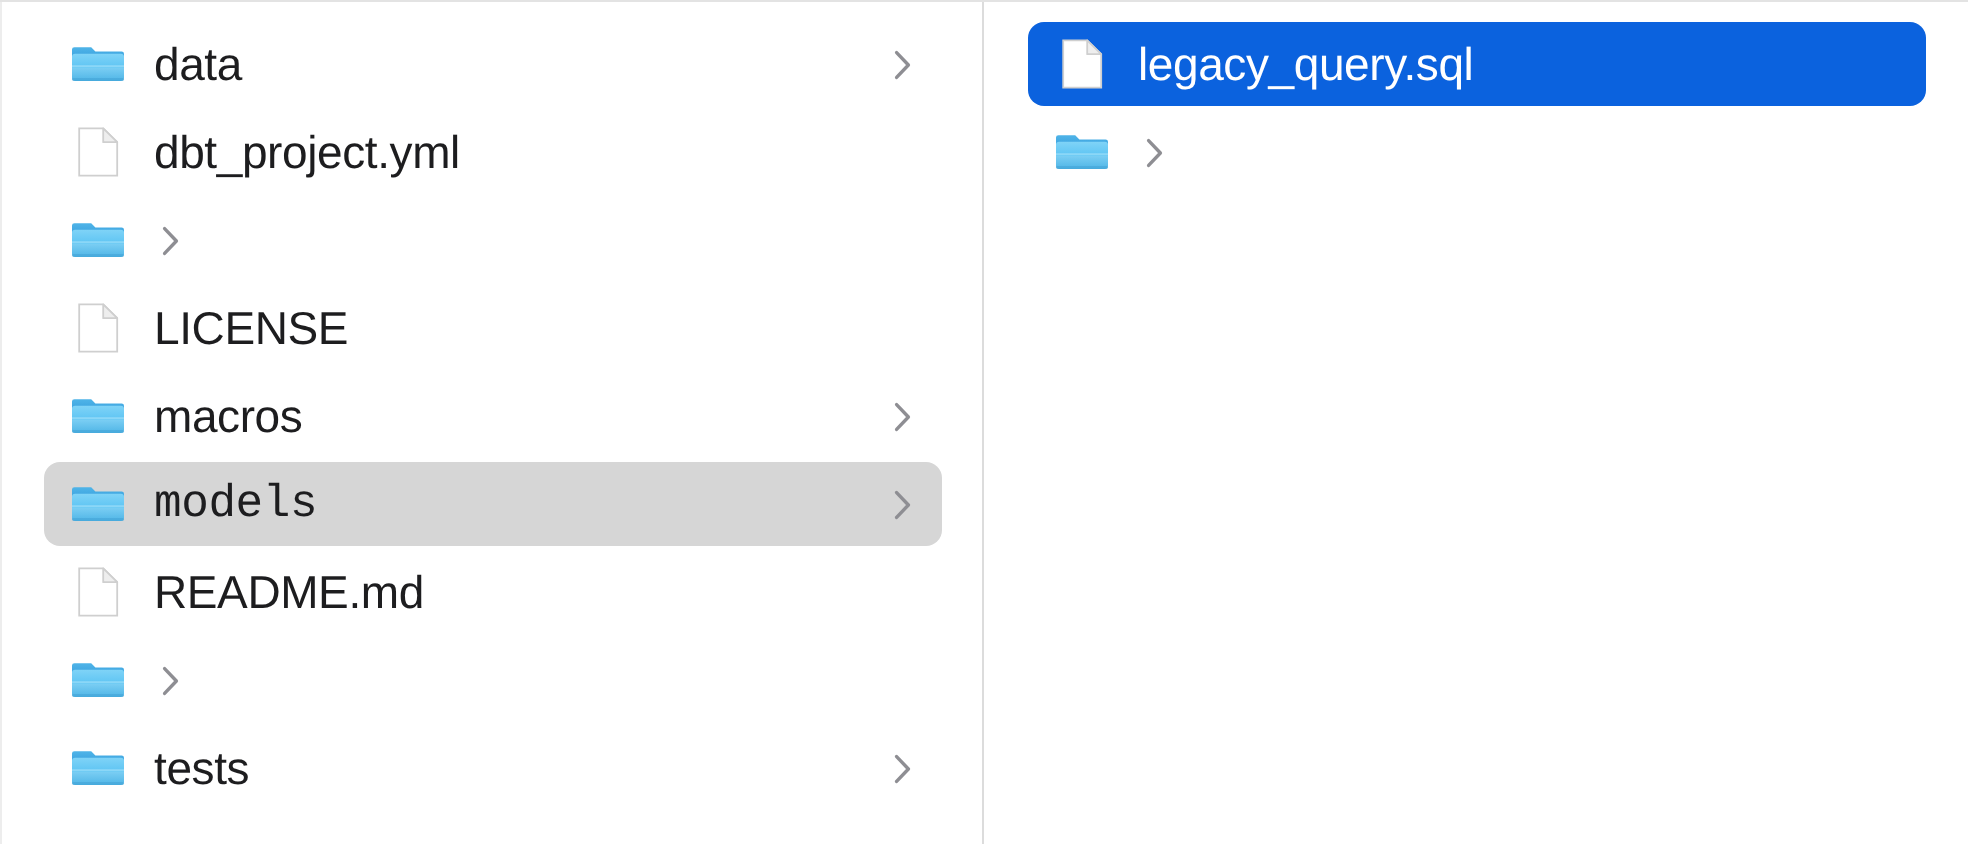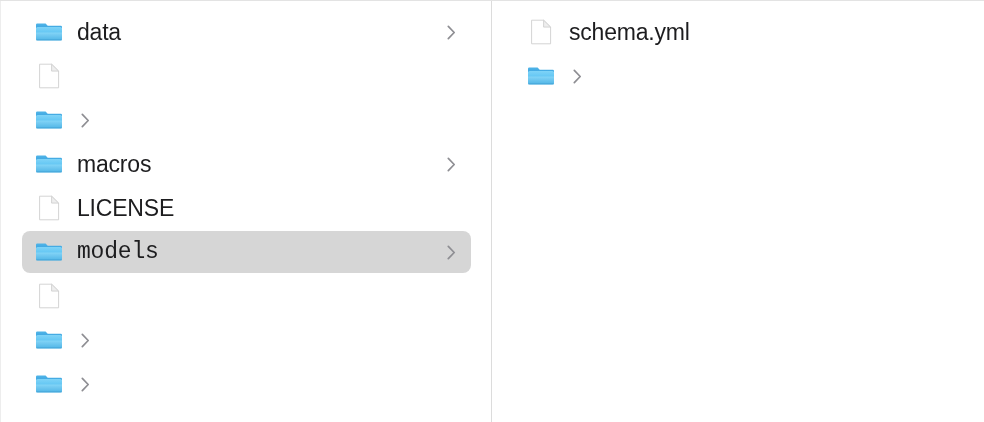--- a/index.html
+++ b/index.html
@@ -142,20 +142,21 @@
     </svg>
   </span>
 </div>
         <div class="row">
   <span class="icon">
     <svg viewBox="0 0 28 28" xmlns="http://www.w3.org/2000/svg">
       <path d="M4.6 2.2h12.0l7.0 6.9v16.7H4.6z" fill="#ffffff" stroke="#cfcfcf" stroke-width="0.9"></path>
       <path d="M16.6 2.2v6.9h7.0z" fill="#eeeeee" stroke="#cfcfcf" stroke-width="0.9" stroke-linejoin="round"></path>
     </svg>
   </span>
+<span class="label">dbt_project.yml</span>
   <span class="chevron hidden">
     <svg width="9" height="15" viewBox="0 0 9 15" xmlns="http://www.w3.org/2000/svg">
       <path d="M1.3 1.3 L7.2 7.5 L1.3 13.7" fill="none" stroke="#8e8e93" stroke-width="1.7" stroke-linecap="round" stroke-linejoin="round"></path>
     </svg>
   </span>
 </div>
         <div class="row">
   <span class="icon">
     <svg viewBox="0 0 28 28" xmlns="http://www.w3.org/2000/svg">
       <defs>
@@ -169,68 +170,68 @@
           <stop offset="53%" stop-color="#79cdf3"></stop>
           <stop offset="100%" stop-color="#4fb5e6"></stop>
         </linearGradient>
       </defs>
       <path d="M2.2 5.6h8.4l2.1 2.1h13.1a1.2 1.2 0 0 1 1.2 1.2v1.5H1V6.8a1.2 1.2 0 0 1 1.2-1.2z" fill="url(#fgTop)"></path>
       <rect x="1" y="8.9" width="26" height="13.6" rx="1.6" fill="url(#fgBody)"></rect>
       <rect x="1" y="14.6" width="26" height="1.1" fill="#9adcf8" opacity="0.75"></rect>
       <rect x="1" y="21.0" width="26" height="1.5" rx="0.7" fill="#3f9fd4" opacity="0.5"></rect>
     </svg>
   </span>
-  <span class="chevron">
-    <svg width="9" height="15" viewBox="0 0 9 15" xmlns="http://www.w3.org/2000/svg">
-      <path d="M1.3 1.3 L7.2 7.5 L1.3 13.7" fill="none" stroke="#8e8e93" stroke-width="1.7" stroke-linecap="round" stroke-linejoin="round"></path>
-    </svg>
-  </span>
-</div>
-        <div class="row">
-  <span class="icon">
-    <svg viewBox="0 0 28 28" xmlns="http://www.w3.org/2000/svg">
-      <defs>
-        <linearGradient id="fgTop" x1="0" y1="0" x2="0" y2="1">
-          <stop offset="0%" stop-color="#4fb4e8"></stop>
-          <stop offset="100%" stop-color="#3ea5e0"></stop>
-        </linearGradient>
-        <linearGradient id="fgBody" x1="0" y1="0" x2="0" y2="1">
-          <stop offset="0%" stop-color="#7fd3f7"></stop>
-          <stop offset="52%" stop-color="#5dc4f3"></stop>
-          <stop offset="53%" stop-color="#79cdf3"></stop>
-          <stop offset="100%" stop-color="#4fb5e6"></stop>
-        </linearGradient>
-      </defs>
-      <path d="M2.2 5.6h8.4l2.1 2.1h13.1a1.2 1.2 0 0 1 1.2 1.2v1.5H1V6.8a1.2 1.2 0 0 1 1.2-1.2z" fill="url(#fgTop)"></path>
-      <rect x="1" y="8.9" width="26" height="13.6" rx="1.6" fill="url(#fgBody)"></rect>
-      <rect x="1" y="14.6" width="26" height="1.1" fill="#9adcf8" opacity="0.75"></rect>
-      <rect x="1" y="21.0" width="26" height="1.5" rx="0.7" fill="#3f9fd4" opacity="0.5"></rect>
-    </svg>
-  </span>
-<span class="label">macros</span>
   <span class="chevron">
     <svg width="9" height="15" viewBox="0 0 9 15" xmlns="http://www.w3.org/2000/svg">
       <path d="M1.3 1.3 L7.2 7.5 L1.3 13.7" fill="none" stroke="#8e8e93" stroke-width="1.7" stroke-linecap="round" stroke-linejoin="round"></path>
     </svg>
   </span>
 </div>
         <div class="row">
   <span class="icon">
     <svg viewBox="0 0 28 28" xmlns="http://www.w3.org/2000/svg">
       <path d="M4.6 2.2h12.0l7.0 6.9v16.7H4.6z" fill="#ffffff" stroke="#cfcfcf" stroke-width="0.9"></path>
       <path d="M16.6 2.2v6.9h7.0z" fill="#eeeeee" stroke="#cfcfcf" stroke-width="0.9" stroke-linejoin="round"></path>
     </svg>
   </span>
 <span class="label">LICENSE</span>
   <span class="chevron hidden">
     <svg width="9" height="15" viewBox="0 0 9 15" xmlns="http://www.w3.org/2000/svg">
       <path d="M1.3 1.3 L7.2 7.5 L1.3 13.7" fill="none" stroke="#8e8e93" stroke-width="1.7" stroke-linecap="round" stroke-linejoin="round"></path>
     </svg>
   </span>
 </div>
+        <div class="row">
+  <span class="icon">
+    <svg viewBox="0 0 28 28" xmlns="http://www.w3.org/2000/svg">
+      <defs>
+        <linearGradient id="fgTop" x1="0" y1="0" x2="0" y2="1">
+          <stop offset="0%" stop-color="#4fb4e8"></stop>
+          <stop offset="100%" stop-color="#3ea5e0"></stop>
+        </linearGradient>
+        <linearGradient id="fgBody" x1="0" y1="0" x2="0" y2="1">
+          <stop offset="0%" stop-color="#7fd3f7"></stop>
+          <stop offset="52%" stop-color="#5dc4f3"></stop>
+          <stop offset="53%" stop-color="#79cdf3"></stop>
+          <stop offset="100%" stop-color="#4fb5e6"></stop>
+        </linearGradient>
+      </defs>
+      <path d="M2.2 5.6h8.4l2.1 2.1h13.1a1.2 1.2 0 0 1 1.2 1.2v1.5H1V6.8a1.2 1.2 0 0 1 1.2-1.2z" fill="url(#fgTop)"></path>
+      <rect x="1" y="8.9" width="26" height="13.6" rx="1.6" fill="url(#fgBody)"></rect>
+      <rect x="1" y="14.6" width="26" height="1.1" fill="#9adcf8" opacity="0.75"></rect>
+      <rect x="1" y="21.0" width="26" height="1.5" rx="0.7" fill="#3f9fd4" opacity="0.5"></rect>
+    </svg>
+  </span>
+<span class="label">macros</span>
+  <span class="chevron">
+    <svg width="9" height="15" viewBox="0 0 9 15" xmlns="http://www.w3.org/2000/svg">
+      <path d="M1.3 1.3 L7.2 7.5 L1.3 13.7" fill="none" stroke="#8e8e93" stroke-width="1.7" stroke-linecap="round" stroke-linejoin="round"></path>
+    </svg>
+  </span>
+</div>
         <div class="row selected-grey">
   <span class="icon">
     <svg viewBox="0 0 28 28" xmlns="http://www.w3.org/2000/svg">
       <defs>
         <linearGradient id="fgTop" x1="0" y1="0" x2="0" y2="1">
           <stop offset="0%" stop-color="#4fb4e8"></stop>
           <stop offset="100%" stop-color="#3ea5e0"></stop>
         </linearGradient>
         <linearGradient id="fgBody" x1="0" y1="0" x2="0" y2="1">
           <stop offset="0%" stop-color="#7fd3f7"></stop>
@@ -252,20 +253,21 @@
     </svg>
   </span>
 </div>
         <div class="row">
   <span class="icon">
     <svg viewBox="0 0 28 28" xmlns="http://www.w3.org/2000/svg">
       <path d="M4.6 2.2h12.0l7.0 6.9v16.7H4.6z" fill="#ffffff" stroke="#cfcfcf" stroke-width="0.9"></path>
       <path d="M16.6 2.2v6.9h7.0z" fill="#eeeeee" stroke="#cfcfcf" stroke-width="0.9" stroke-linejoin="round"></path>
     </svg>
   </span>
+<span class="label">README.md</span>
   <span class="chevron hidden">
     <svg width="9" height="15" viewBox="0 0 9 15" xmlns="http://www.w3.org/2000/svg">
       <path d="M1.3 1.3 L7.2 7.5 L1.3 13.7" fill="none" stroke="#8e8e93" stroke-width="1.7" stroke-linecap="round" stroke-linejoin="round"></path>
     </svg>
   </span>
 </div>
         <div class="row">
   <span class="icon">
     <svg viewBox="0 0 28 28" xmlns="http://www.w3.org/2000/svg">
       <defs>
@@ -306,39 +308,40 @@
           <stop offset="53%" stop-color="#79cdf3"></stop>
           <stop offset="100%" stop-color="#4fb5e6"></stop>
         </linearGradient>
       </defs>
       <path d="M2.2 5.6h8.4l2.1 2.1h13.1a1.2 1.2 0 0 1 1.2 1.2v1.5H1V6.8a1.2 1.2 0 0 1 1.2-1.2z" fill="url(#fgTop)"></path>
       <rect x="1" y="8.9" width="26" height="13.6" rx="1.6" fill="url(#fgBody)"></rect>
       <rect x="1" y="14.6" width="26" height="1.1" fill="#9adcf8" opacity="0.75"></rect>
       <rect x="1" y="21.0" width="26" height="1.5" rx="0.7" fill="#3f9fd4" opacity="0.5"></rect>
     </svg>
   </span>
+<span class="label">tests</span>
   <span class="chevron">
     <svg width="9" height="15" viewBox="0 0 9 15" xmlns="http://www.w3.org/2000/svg">
       <path d="M1.3 1.3 L7.2 7.5 L1.3 13.7" fill="none" stroke="#8e8e93" stroke-width="1.7" stroke-linecap="round" stroke-linejoin="round"></path>
     </svg>
   </span>
 </div>
       </div>
   </div>
 
   <div class="column right">
     <div class="rows" id="col-1">
-        <div class="row">
+        <div class="row selected-blue">
   <span class="icon">
     <svg viewBox="0 0 28 28" xmlns="http://www.w3.org/2000/svg">
       <path d="M4.6 2.2h12.0l7.0 6.9v16.7H4.6z" fill="#ffffff" stroke="#cfcfcf" stroke-width="0.9"></path>
       <path d="M16.6 2.2v6.9h7.0z" fill="#eeeeee" stroke="#cfcfcf" stroke-width="0.9" stroke-linejoin="round"></path>
     </svg>
   </span>
-<span class="label">schema.yml</span>
+<span class="label">legacy_query.sql</span>
   <span class="chevron hidden">
     <svg width="9" height="15" viewBox="0 0 9 15" xmlns="http://www.w3.org/2000/svg">
       <path d="M1.3 1.3 L7.2 7.5 L1.3 13.7" fill="none" stroke="#8e8e93" stroke-width="1.7" stroke-linecap="round" stroke-linejoin="round"></path>
     </svg>
   </span>
 </div>
         <div class="row">
   <span class="icon">
     <svg viewBox="0 0 28 28" xmlns="http://www.w3.org/2000/svg">
       <defs>

